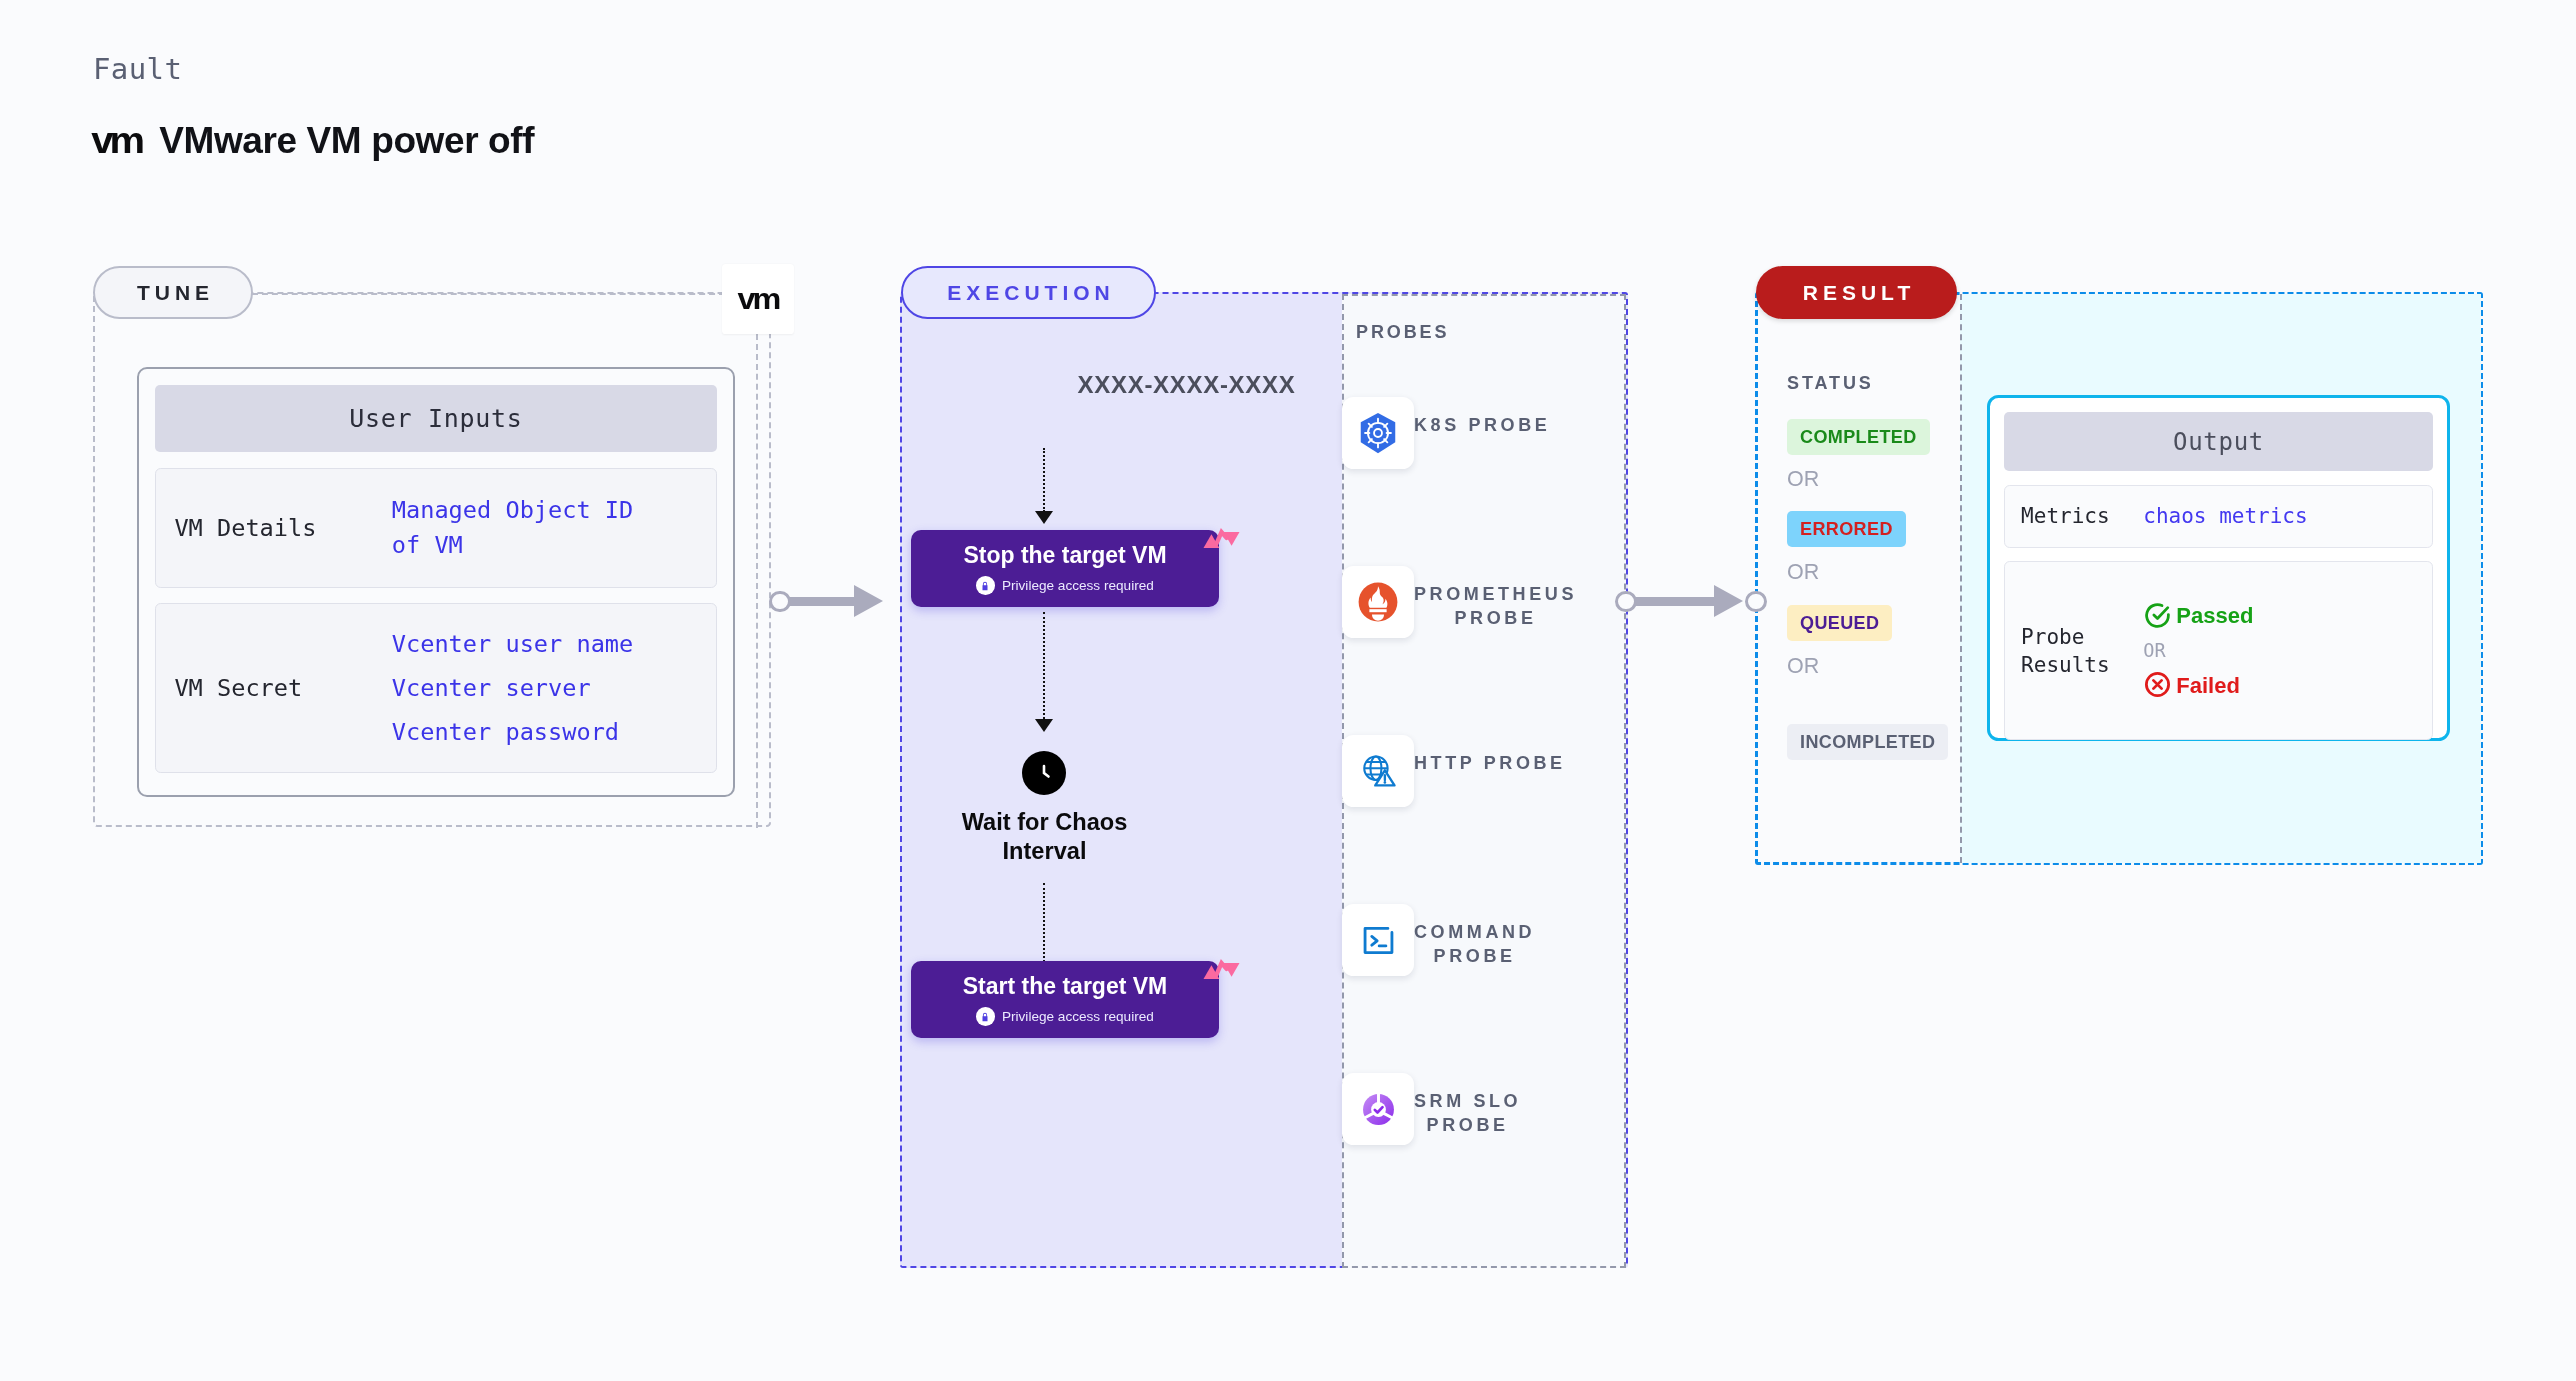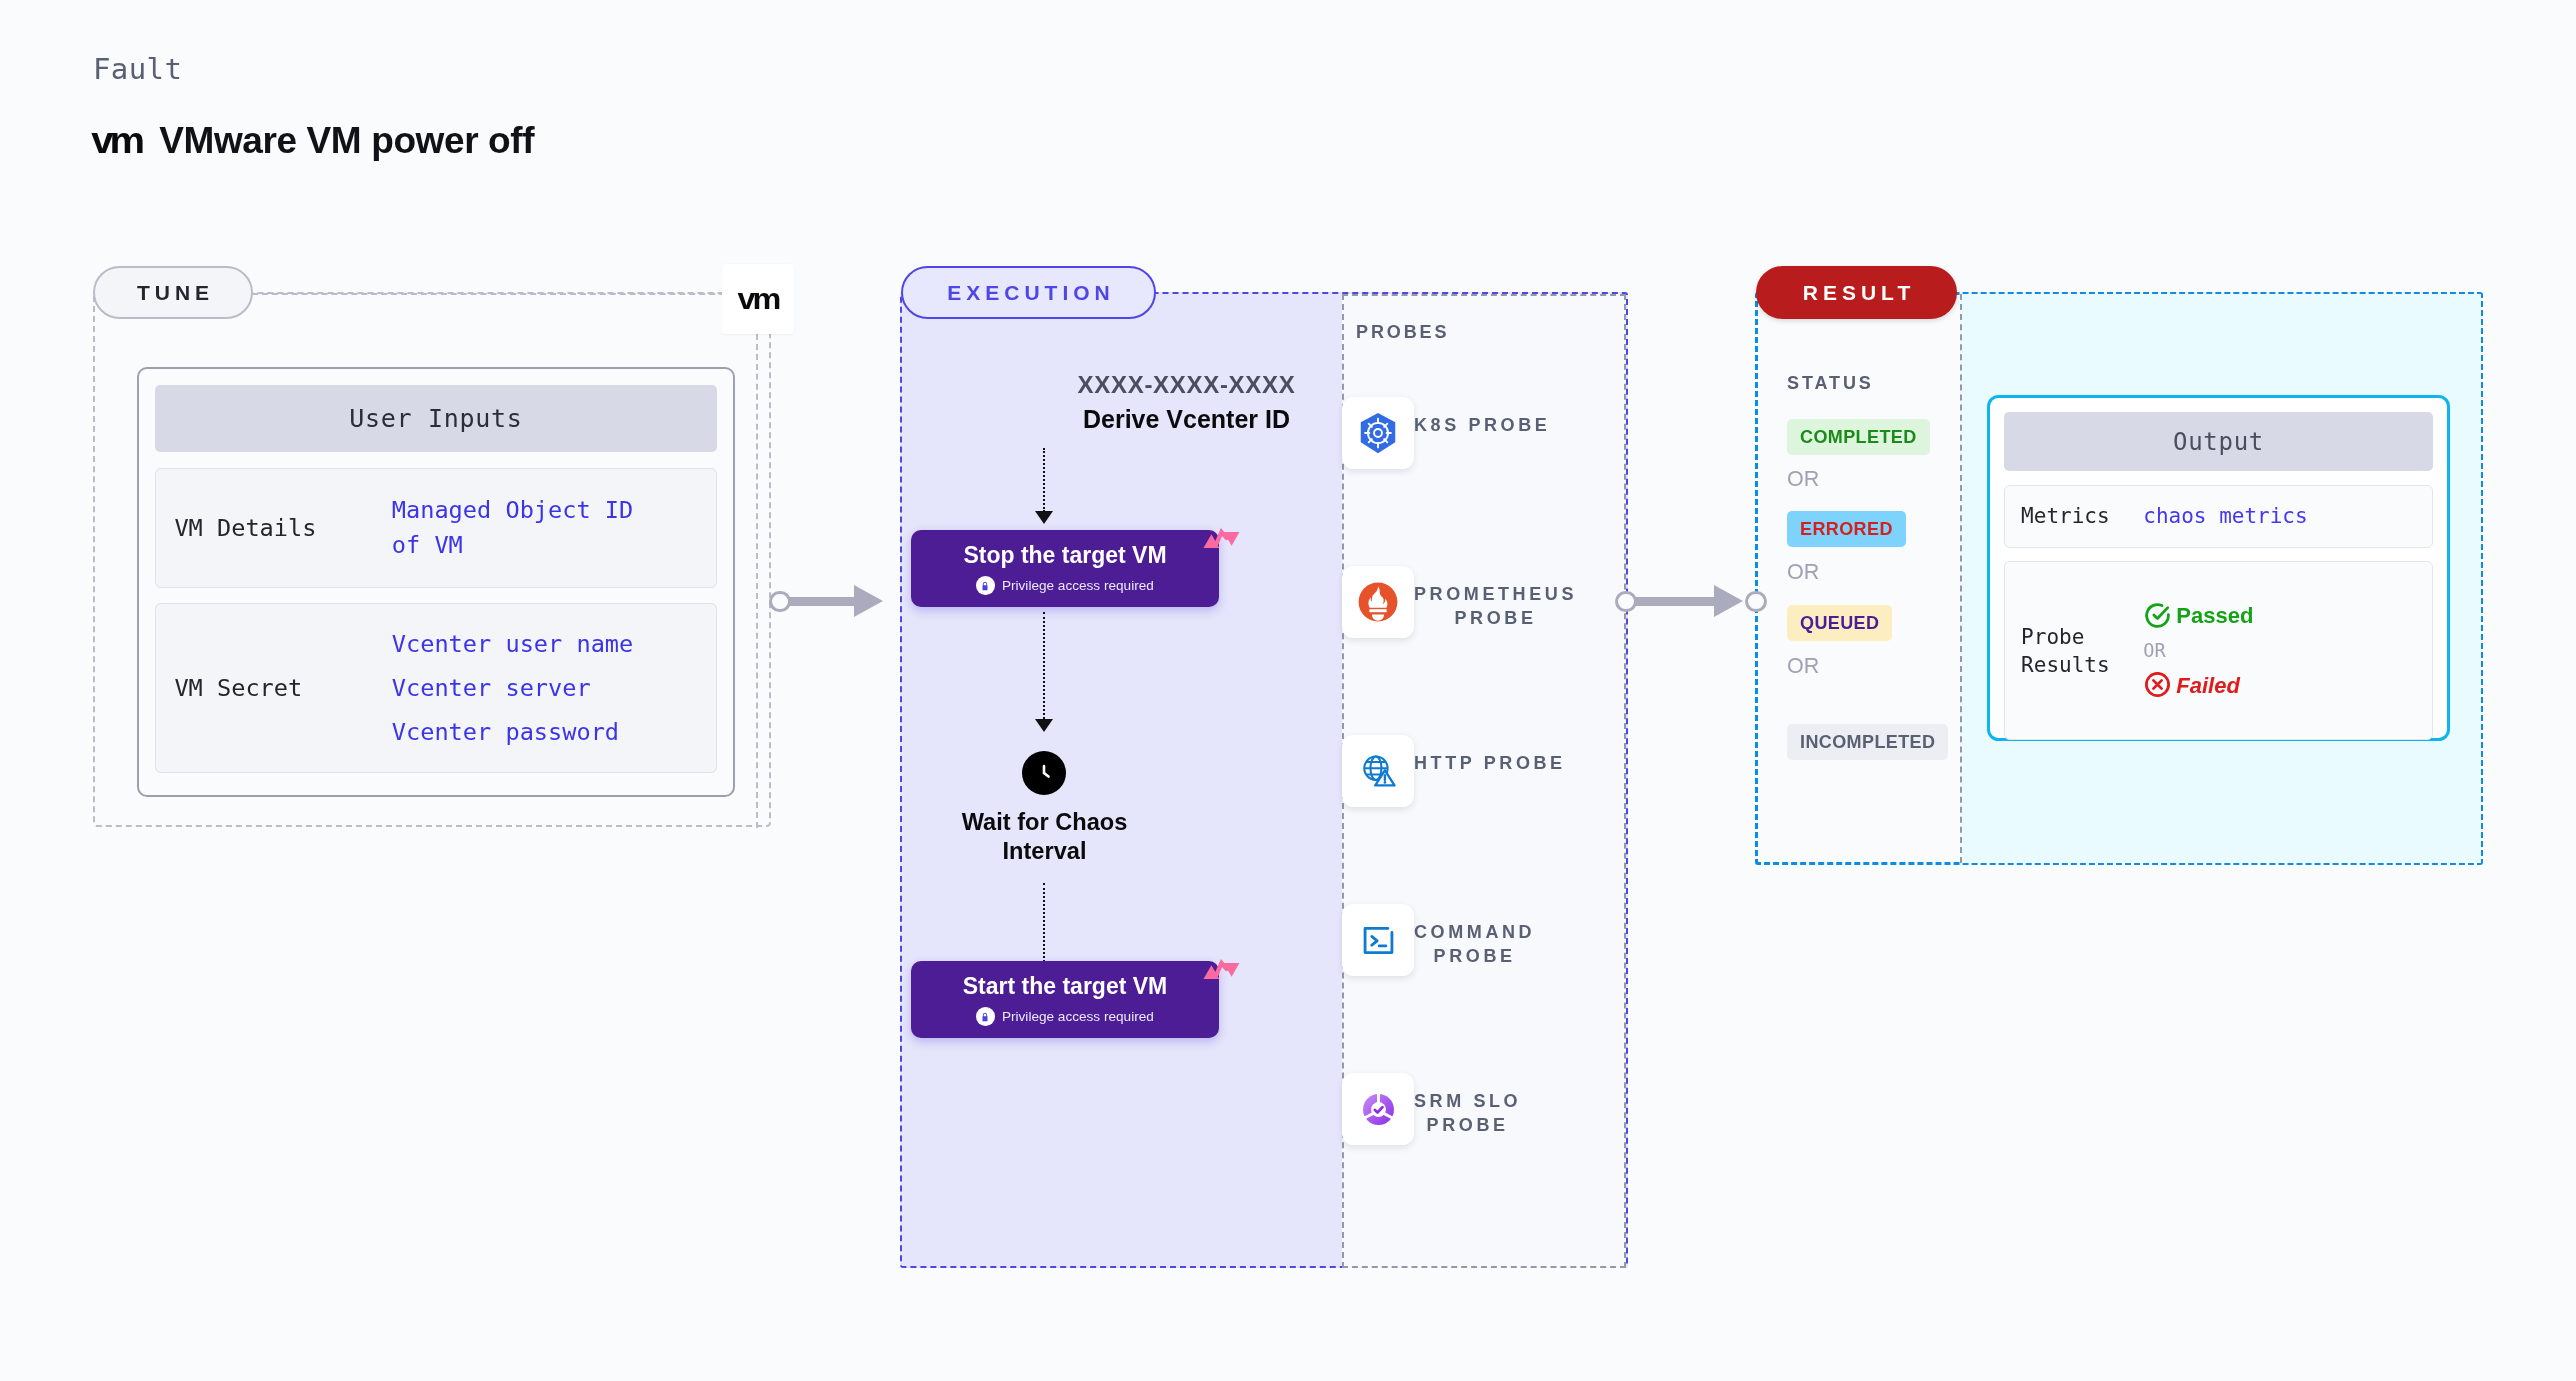--- a/index.html
+++ b/index.html
@@ -308,21 +308,20 @@
   <div class="arrow arrow1">
     <div class="line"></div>
     <div class="head"></div>
     <div class="dot"></div>
   </div>
 
   <div class="exec-panel"></div>
   <div class="pill pill-exec">EXECUTION</div>
 
   <div class="derive-id">XXXX-XXXX-XXXX</div>
-  <div class="derive-name">Derive Vcenter ID</div>
 
   <div class="dotline" style="left:1043px; top:448px; height:64px;"></div>
   <div class="dotarrow" style="left:1035px; top:511px;"></div>
 
   <div class="step-box" style="left:911px; top:530px;">
     <div class="t">Stop the target VM</div>
     <div class="sub">
       <span class="lock">
         <svg viewBox="0 0 24 24" fill="#4f3fe0">
             <path d="M12 2a5 5 0 0 0-5 5v3H6v12h12V10h-1V7a5 5 0 0 0-5-5zm3 8H9V7a3 3 0 0 1 6 0v3z"></path>
@@ -497,20 +496,20 @@
           <span class="txt" style="color:#16a216;">Passed</span>
         </div>
         <div class="pr-or">OR</div>
         <div class="pr-line">
           <span>
             <svg viewBox="0 0 24 24" width="29" height="29" fill="none" stroke="#e01b1b" stroke-width="2.3" stroke-linecap="round">
               <circle cx="12" cy="12" r="9.2"></circle>
               <path d="M8.6 8.6 L15.4 15.4 M15.4 8.6 L8.6 15.4"></path>
             </svg>
           </span>
-          <span class="txt" style="color:#e01b1b;font-style:italic;">Failed</span>
+          <span class="txt" style="color:#e01b1b;">Failed</span>
         </div>
       </div>
     </div>
   </div>
 
 </div>
 
 
 </body></html>

